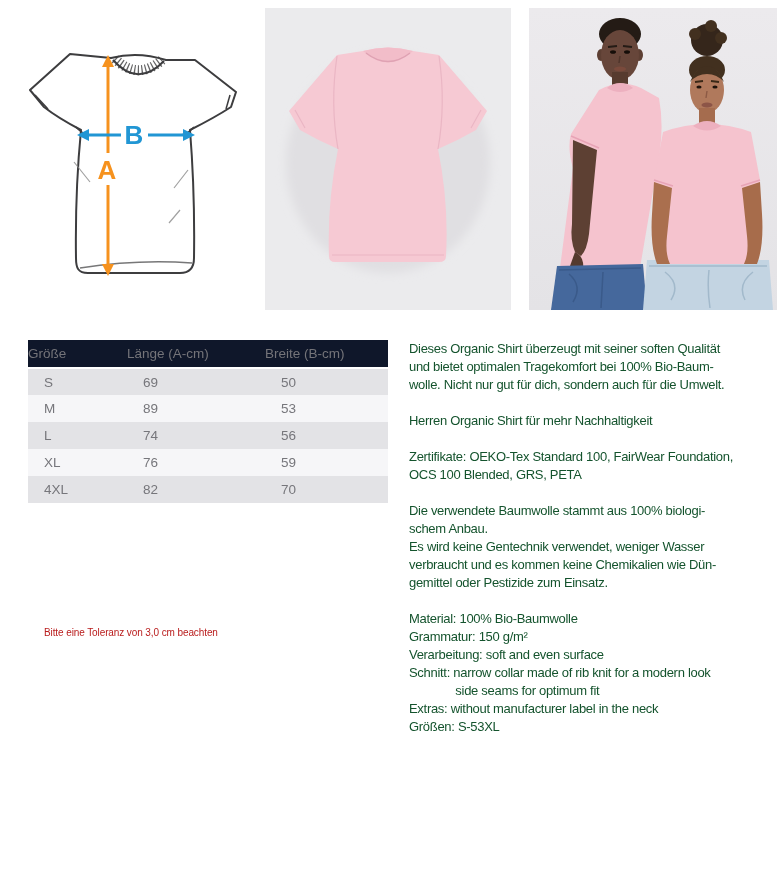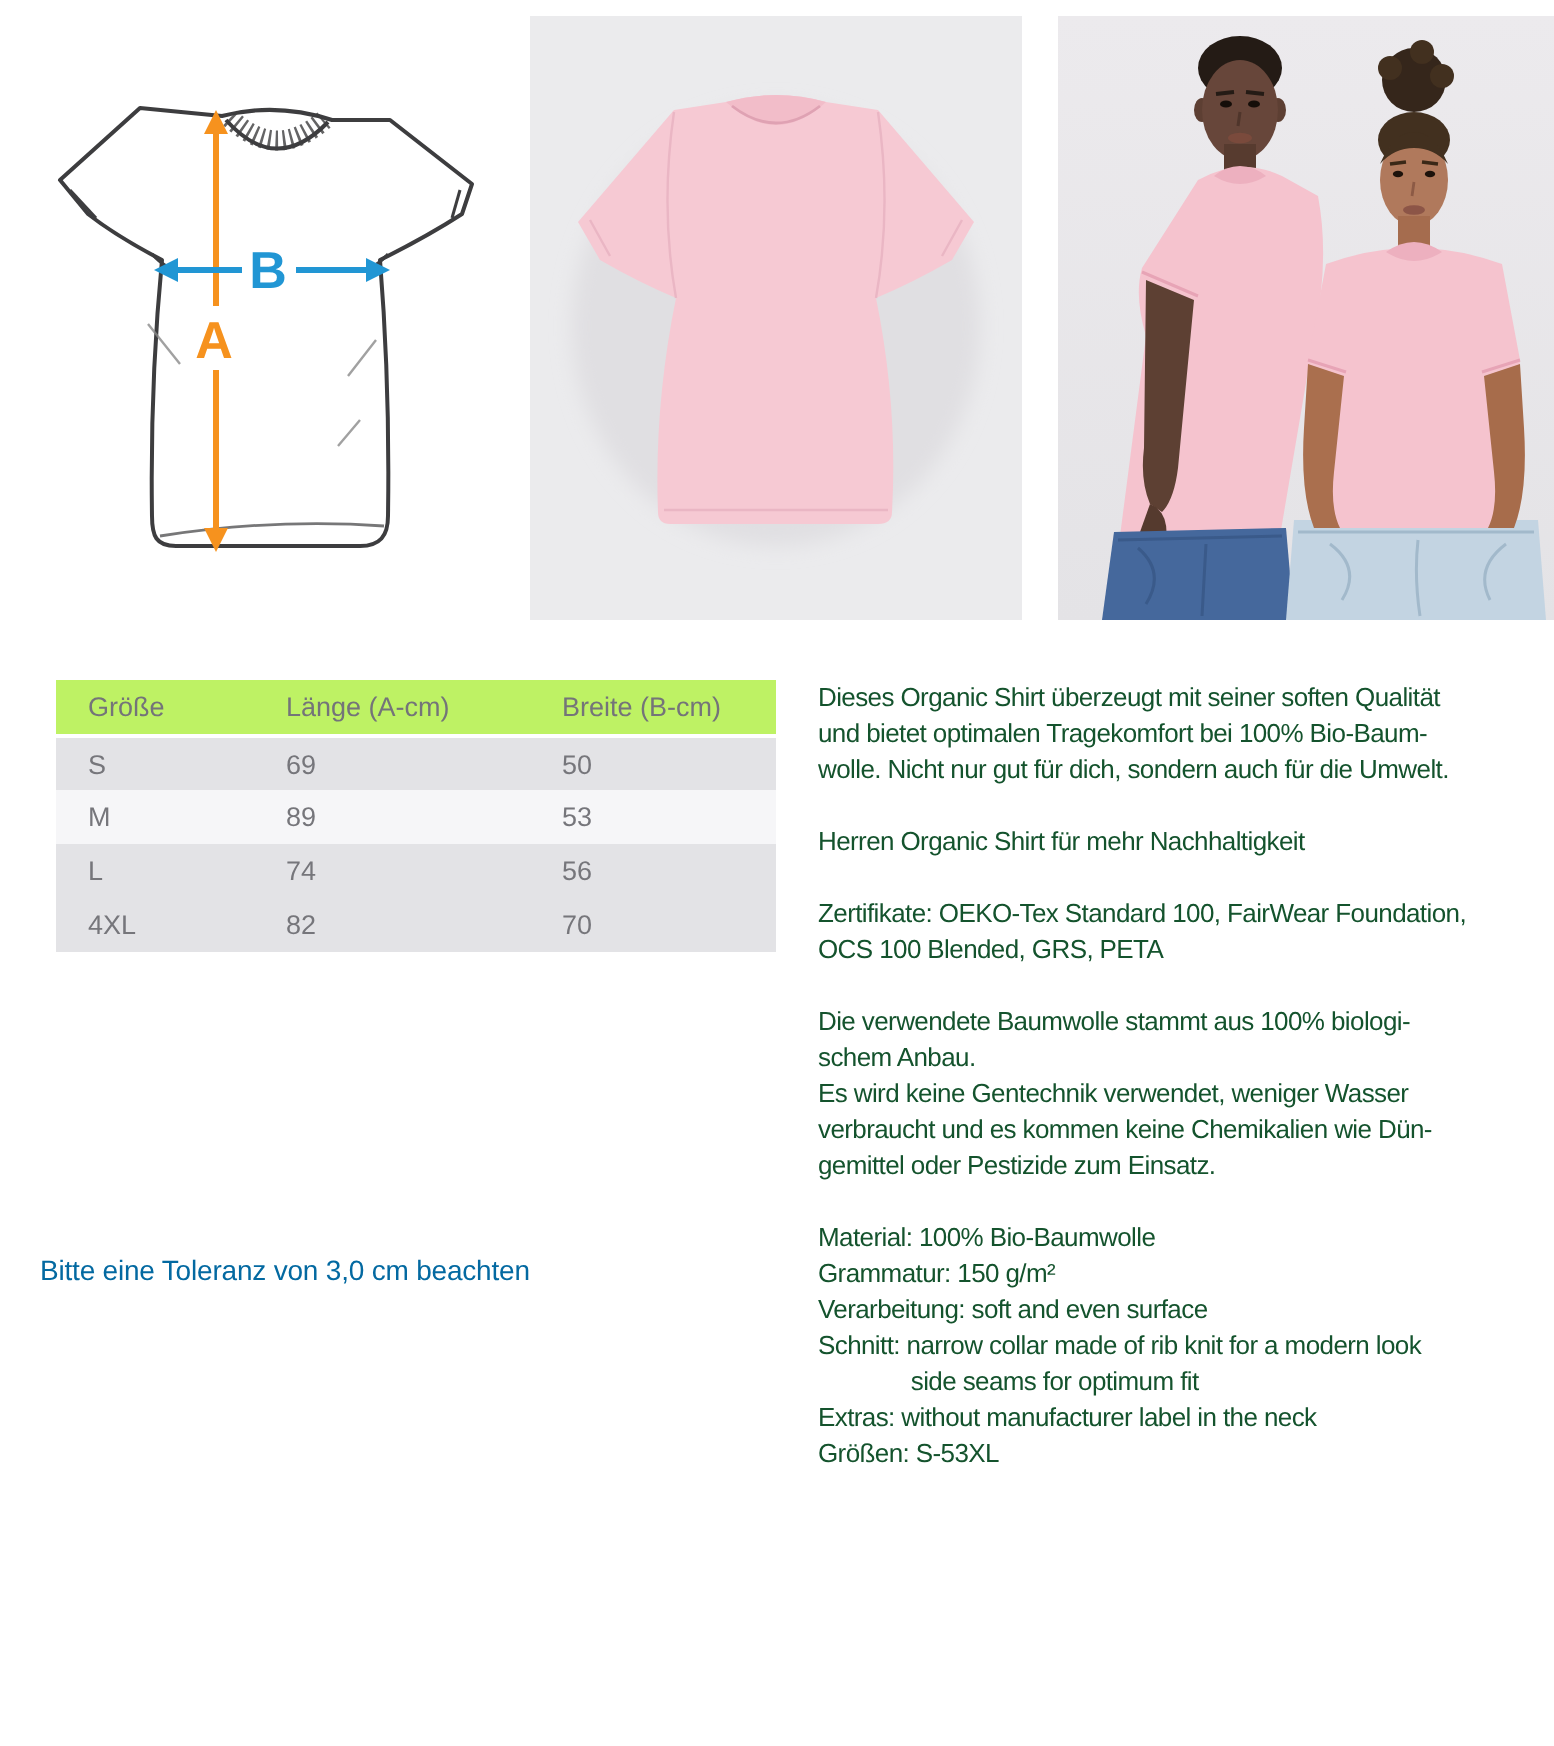--- a/index.html
+++ b/index.html
@@ -21,31 +21,31 @@
   
   .size-table {
     position:absolute; left:28px; top:340px; width:360px;
     border-collapse:collapse; table-layout:fixed;
     font-size:13.5px; color:#76767b;
   }
   .size-table col.c1 { width:99px; }
   .size-table col.c2 { width:138px; }
   .size-table col.c3 { width:123px; }
   .size-table th {
-    background:#bef264; color:#747479; font-weight:400; text-align:left;
-    height:28px; padding-left:16px; border-bottom:2px solid #ffffff;
+    background:#0f172a; color:#747479; font-weight:400; text-align:left;
+    height:28px; border-bottom:2px solid #ffffff;
     font-size:13.5px;
   }
   .size-table td { height:27px; padding-left:16px; }
   .size-table tr.dark  td { background:#e3e3e6; }
   .size-table tr.light td { background:#f6f6f8; }
 
   .tolerance-note {
-    position:absolute; left:20px; top:627px;
-    font-size:14px; color:#0369a1; letter-spacing:-0.1px;
+    position:absolute; left:44px; top:627px;
+    font-size:10px; color:#b91c1c; letter-spacing:-0.1px;
   }
 
   
   .description {
     position:absolute; left:409px; top:340px; width:368px;
     font-size:13px; line-height:18px; color:#14532d;
     letter-spacing:-0.3px; white-space:pre; 
   }
 </style>
 </head>
@@ -183,20 +183,25 @@
     <tr class="light">
       <td>M</td>
       <td>89</td>
       <td>53</td>
     </tr>
     <tr class="dark">
       <td>L</td>
       <td>74</td>
       <td>56</td>
     </tr>
+    <tr class="light">
+      <td>XL</td>
+      <td>76</td>
+      <td>59</td>
+    </tr>
     <tr class="dark">
       <td>4XL</td>
       <td>82</td>
       <td>70</td>
     </tr>
   </tbody>
 </table>
 
 <p class="tolerance-note">Bitte eine Toleranz von 3,0 cm beachten</p>
 

